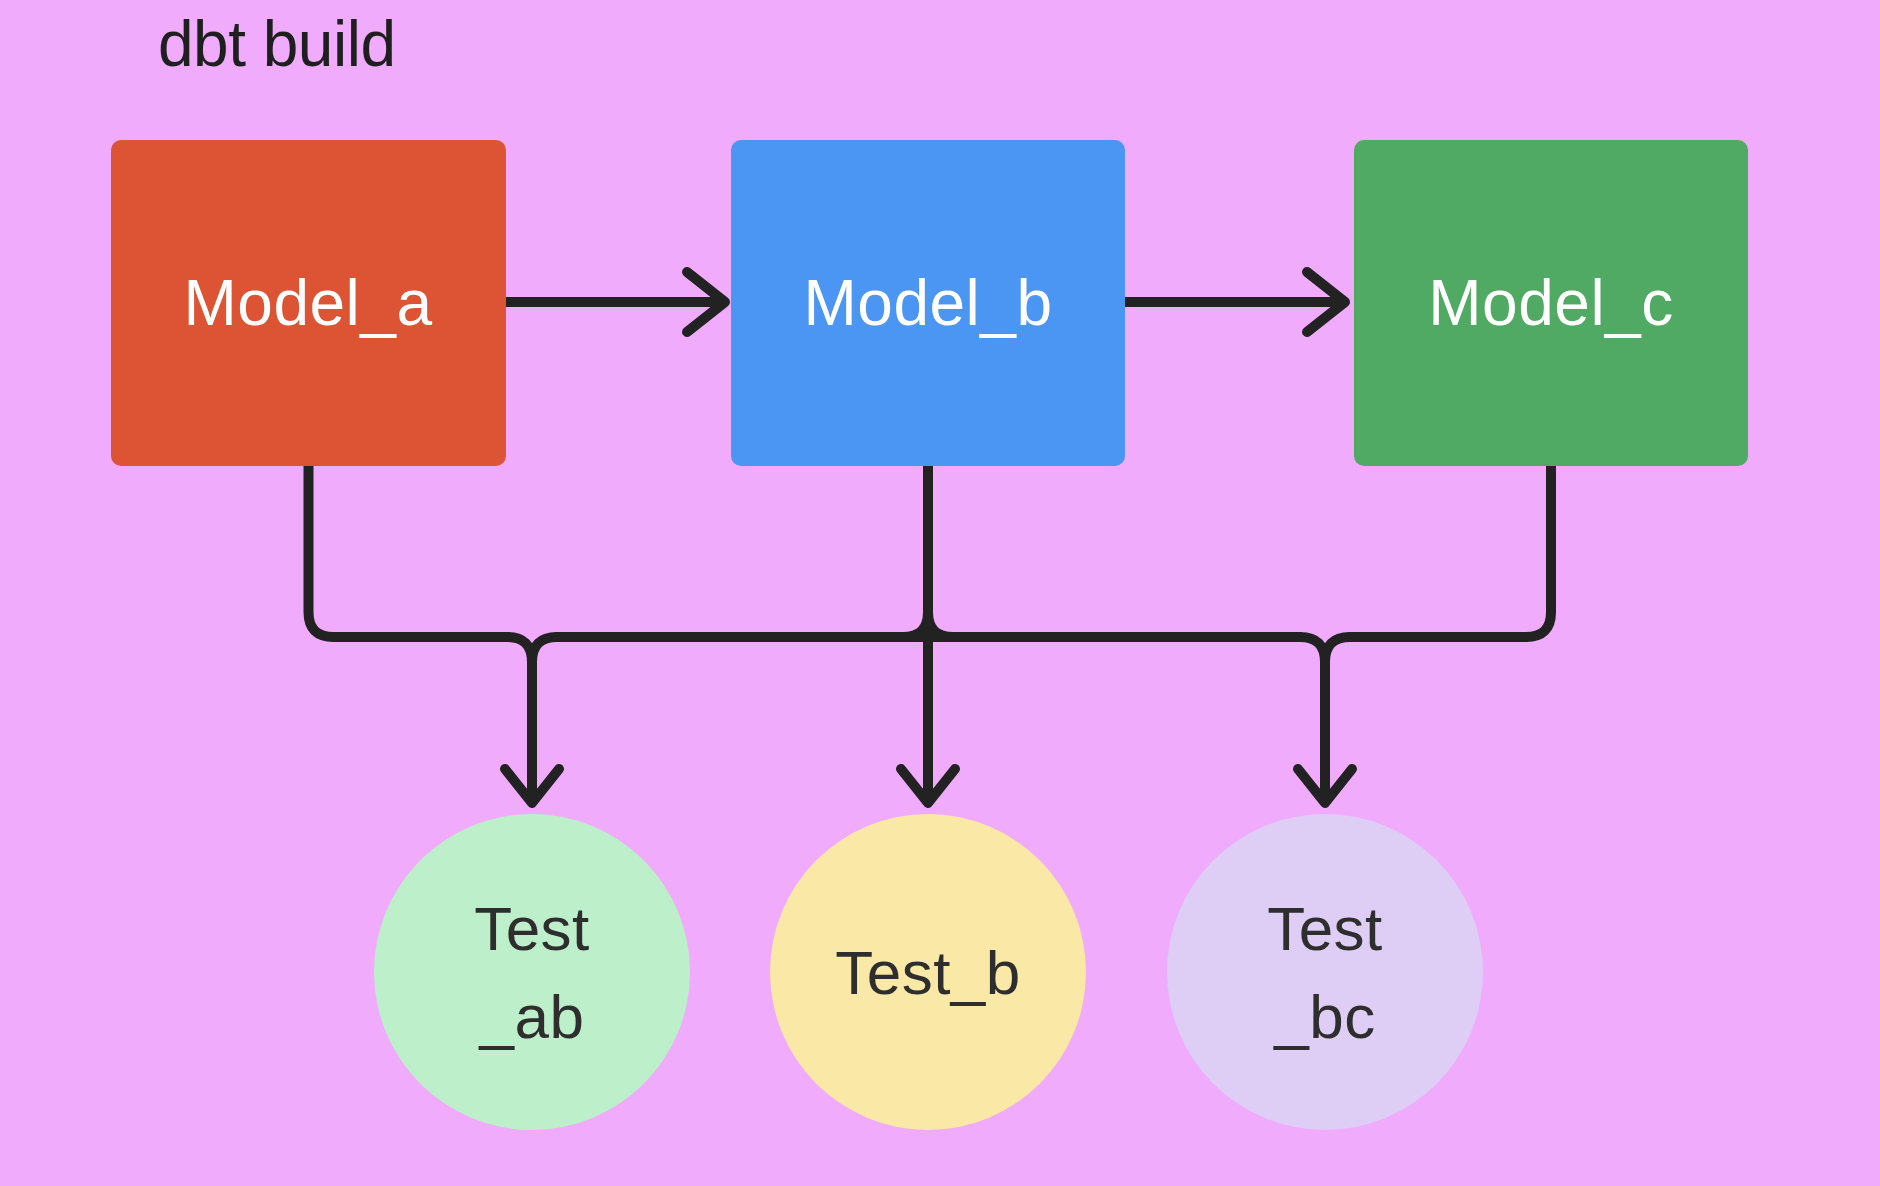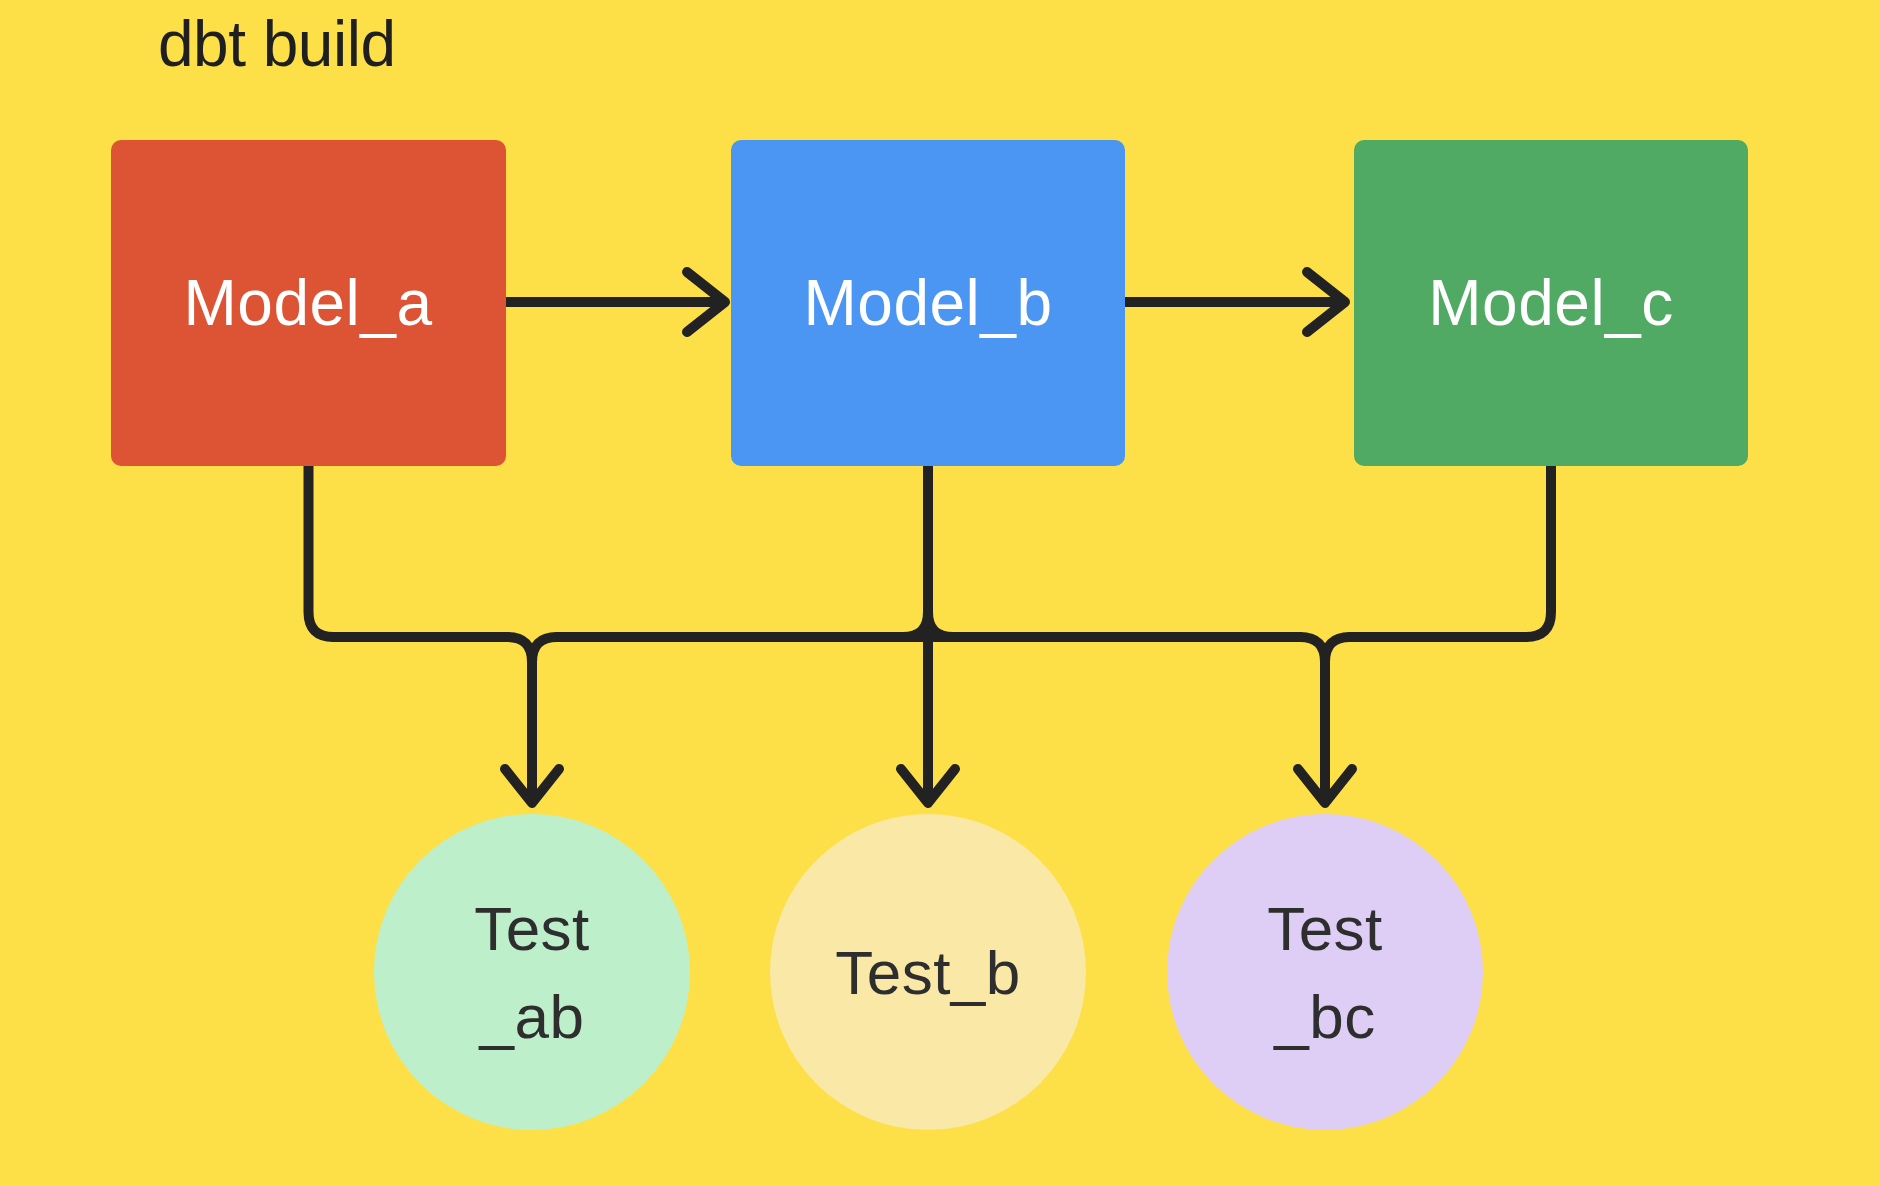--- a/index.html
+++ b/index.html
@@ -5,21 +5,21 @@
   html, body {
     margin: 0;
     padding: 0;
     background: #ffffff;
     font-family: "Liberation Sans", sans-serif;
   }
   .canvas {
     position: relative;
     width: 1880px;
     height: 1186px;
-    background: #fde047;
+    background: #f0abfc;
     overflow: hidden;
   }
   svg { display: block; }
   .node-label {
     font-family: "Liberation Sans", sans-serif;
     font-size: 64px;
     font-weight: 500;
     letter-spacing: 0.5px;
   }
   .title-label {

